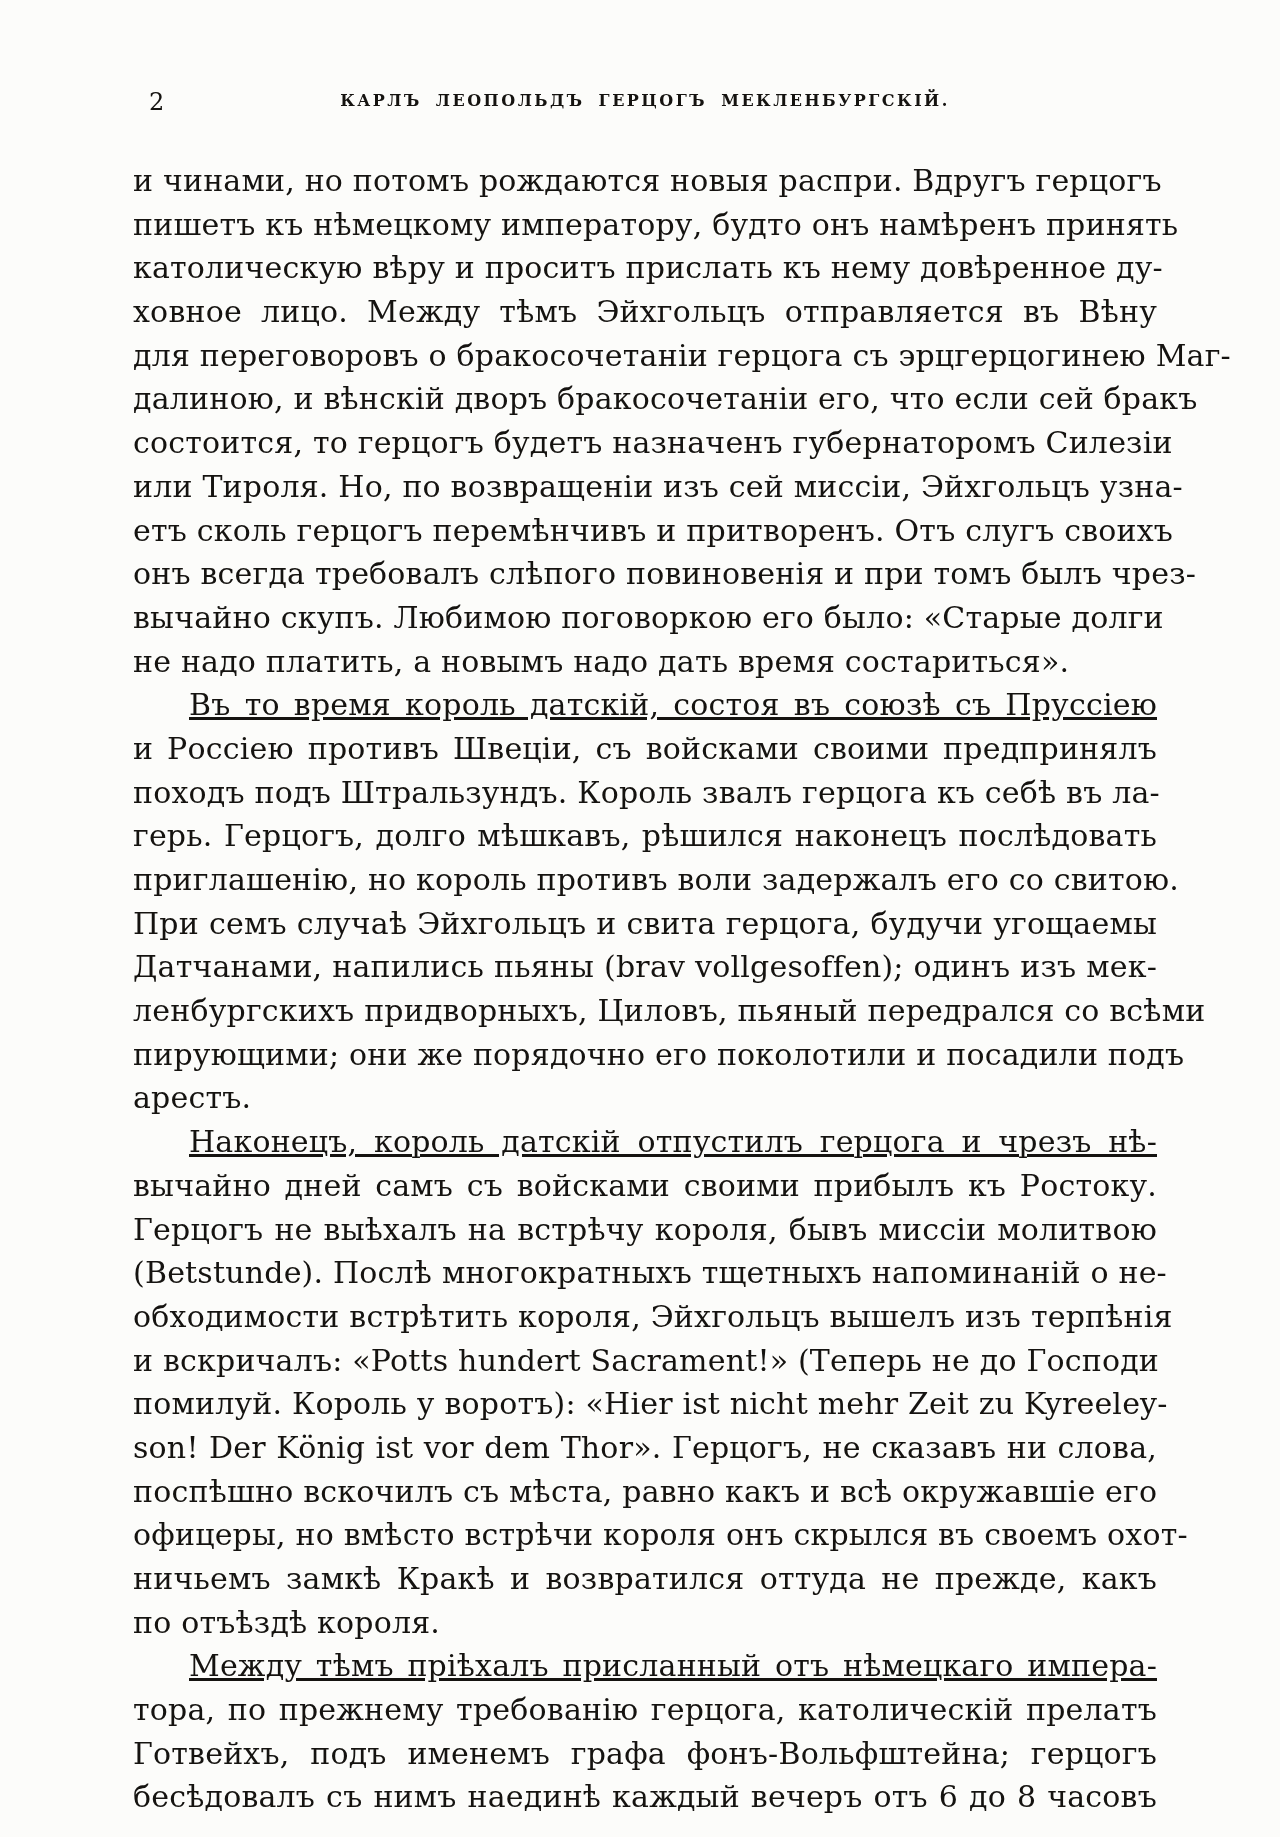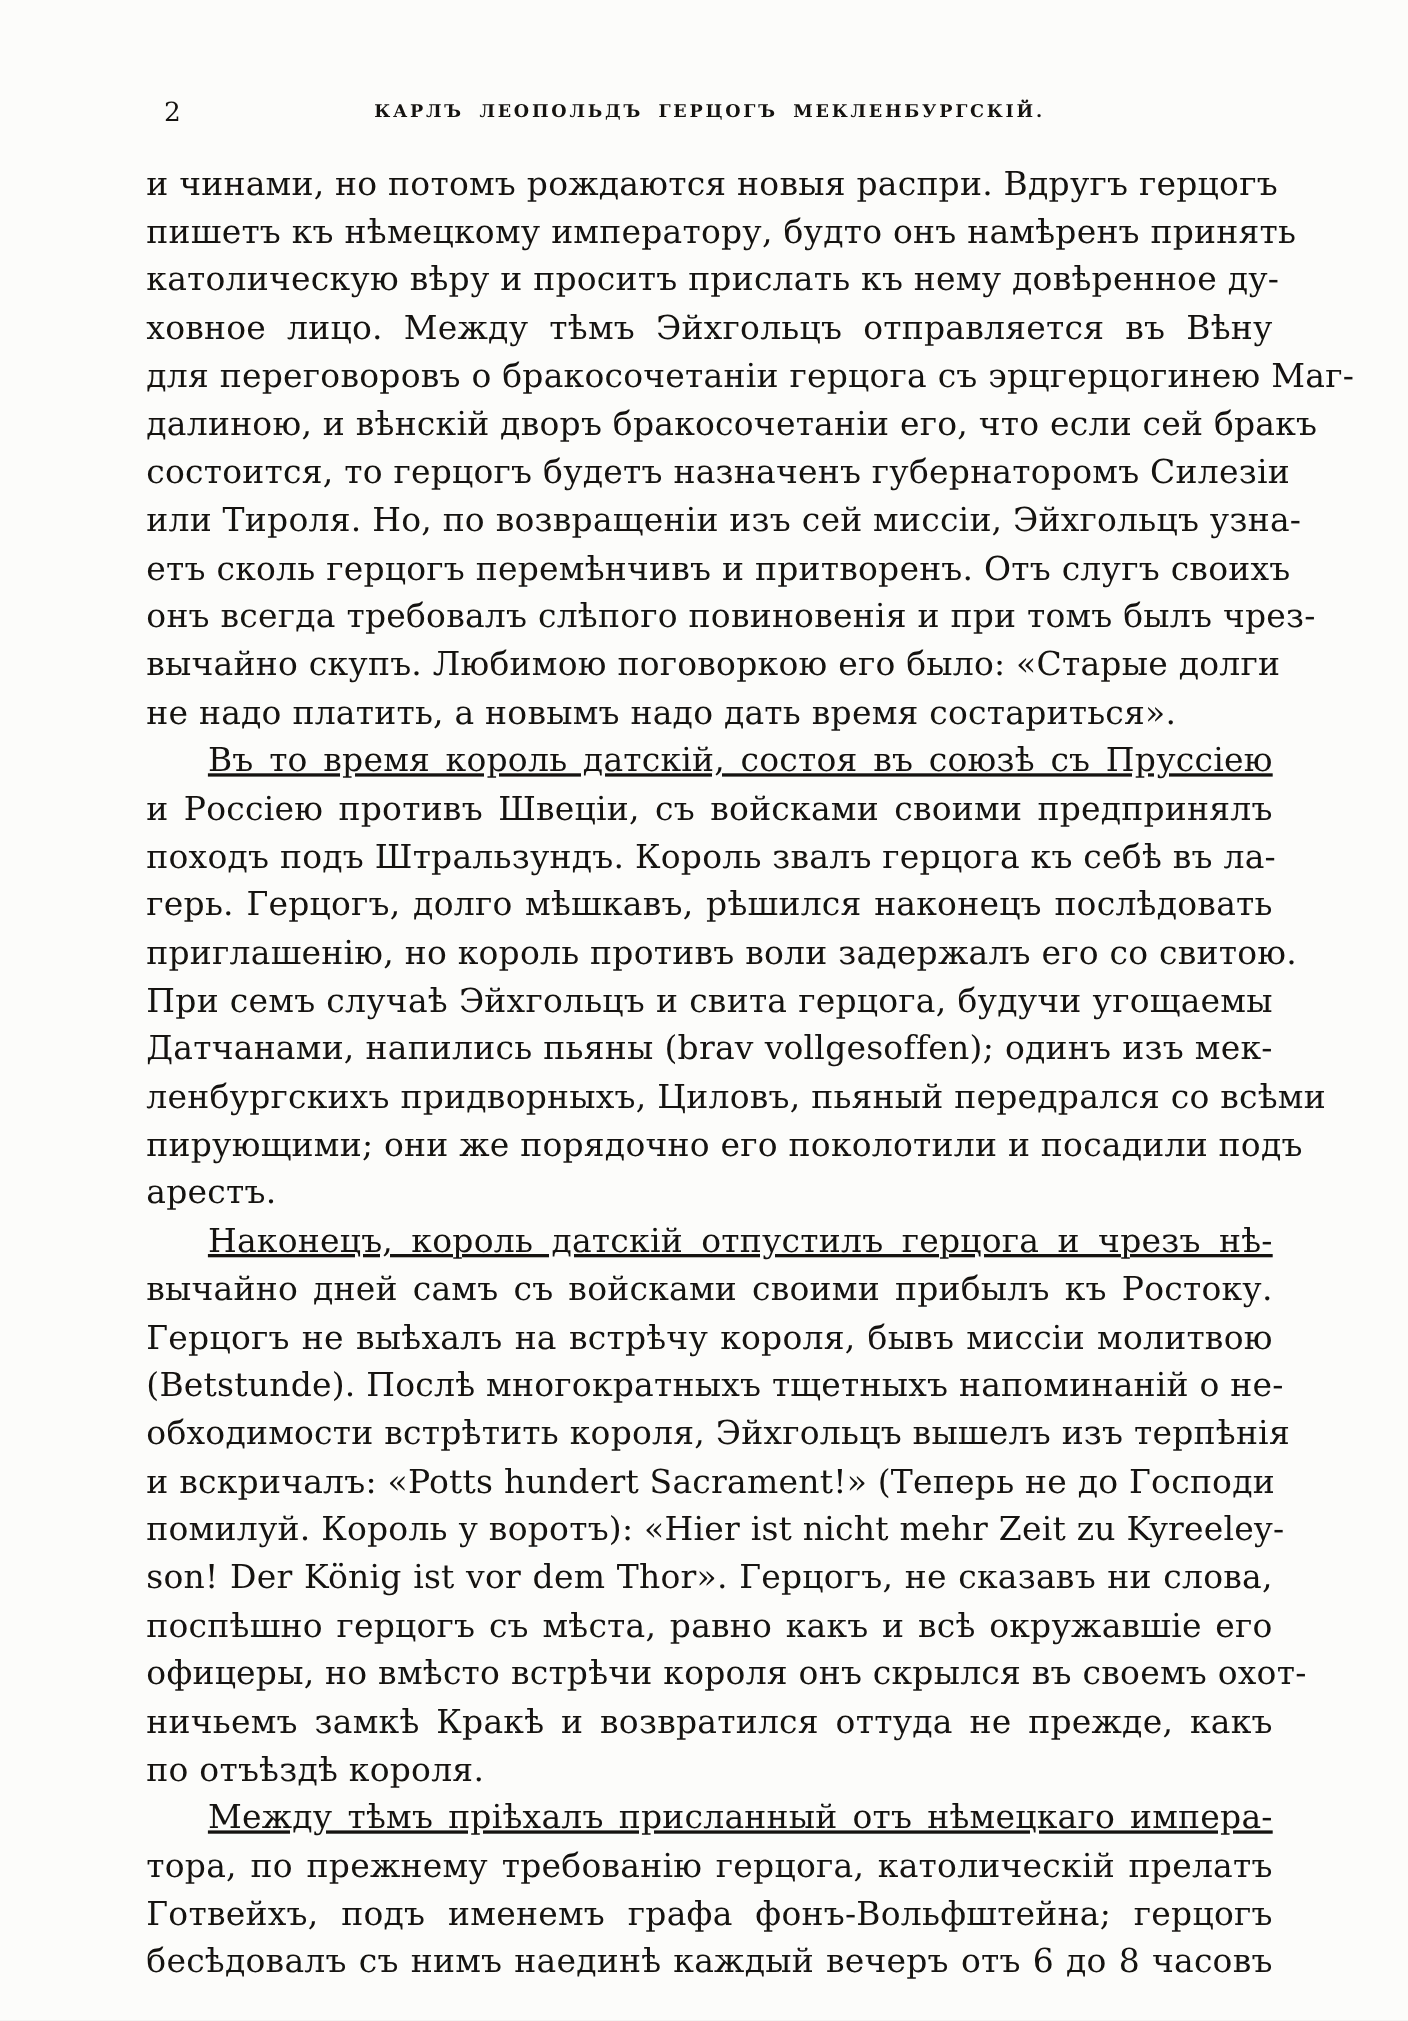--- a/index.html
+++ b/index.html
@@ -35,21 +35,21 @@
     display: block;
     text-align: center;
     font-size: 16px;
     line-height: 30px;
     font-weight: bold;
     letter-spacing: 2.5px;
     word-spacing: 6px;
   }
   .text-block {
     position: absolute;
-    top: 146px;
+    top: 159px;
     left: 133px;
     width: 1024px;
   }
   .paragraph {
     margin: 0;
   }
   .line {
     font-size: 30px;
     line-height: 43.7px;
     height: 43.7px;
@@ -106,21 +106,21 @@
       </div>
       <div class="paragraph">
         <div class="line indent">Наконецъ, король датскій отпустилъ герцога и чрезъ нѣ-</div>
         <div class="line">вычайно дней самъ съ войсками своими прибылъ къ Ростоку.</div>
         <div class="line">Герцогъ не выѣхалъ на встрѣчу короля, бывъ миссіи молитвою</div>
         <div class="line">(Betstunde). Послѣ многократныхъ тщетныхъ напоминаній о не-</div>
         <div class="line">обходимости встрѣтить короля, Эйхгольцъ вышелъ изъ терпѣнія</div>
         <div class="line">и вскричалъ: «Potts hundert Sacrament!» (Теперь не до Господи</div>
         <div class="line">помилуй. Король у воротъ): «Hier ist nicht mehr Zeit zu Kyreeley-</div>
         <div class="line">son! Der König ist vor dem Thor». Герцогъ, не сказавъ ни слова,</div>
-        <div class="line">поспѣшно герцогъ съ мѣста, равно какъ и всѣ окружавшіе его</div>
+        <div class="line">поспѣшно вскочилъ съ мѣста, равно какъ и всѣ окружавшіе его</div>
         <div class="line">офицеры, но вмѣсто встрѣчи короля онъ скрылся въ своемъ охот-</div>
         <div class="line">ничьемъ замкѣ Кракѣ и возвратился оттуда не прежде, какъ</div>
         <div class="line end">по отъѣздѣ короля.</div>
       </div>
       <div class="paragraph">
         <div class="line indent">Между тѣмъ пріѣхалъ присланный отъ нѣмецкаго импера-</div>
         <div class="line">тора, по прежнему требованію герцога, католическій прелатъ</div>
         <div class="line">Готвейхъ, подъ именемъ графа фонъ-Вольфштейна; герцогъ</div>
         <div class="line">бесѣдовалъ съ нимъ наединѣ каждый вечеръ отъ 6 до 8 часовъ</div>
       </div>

